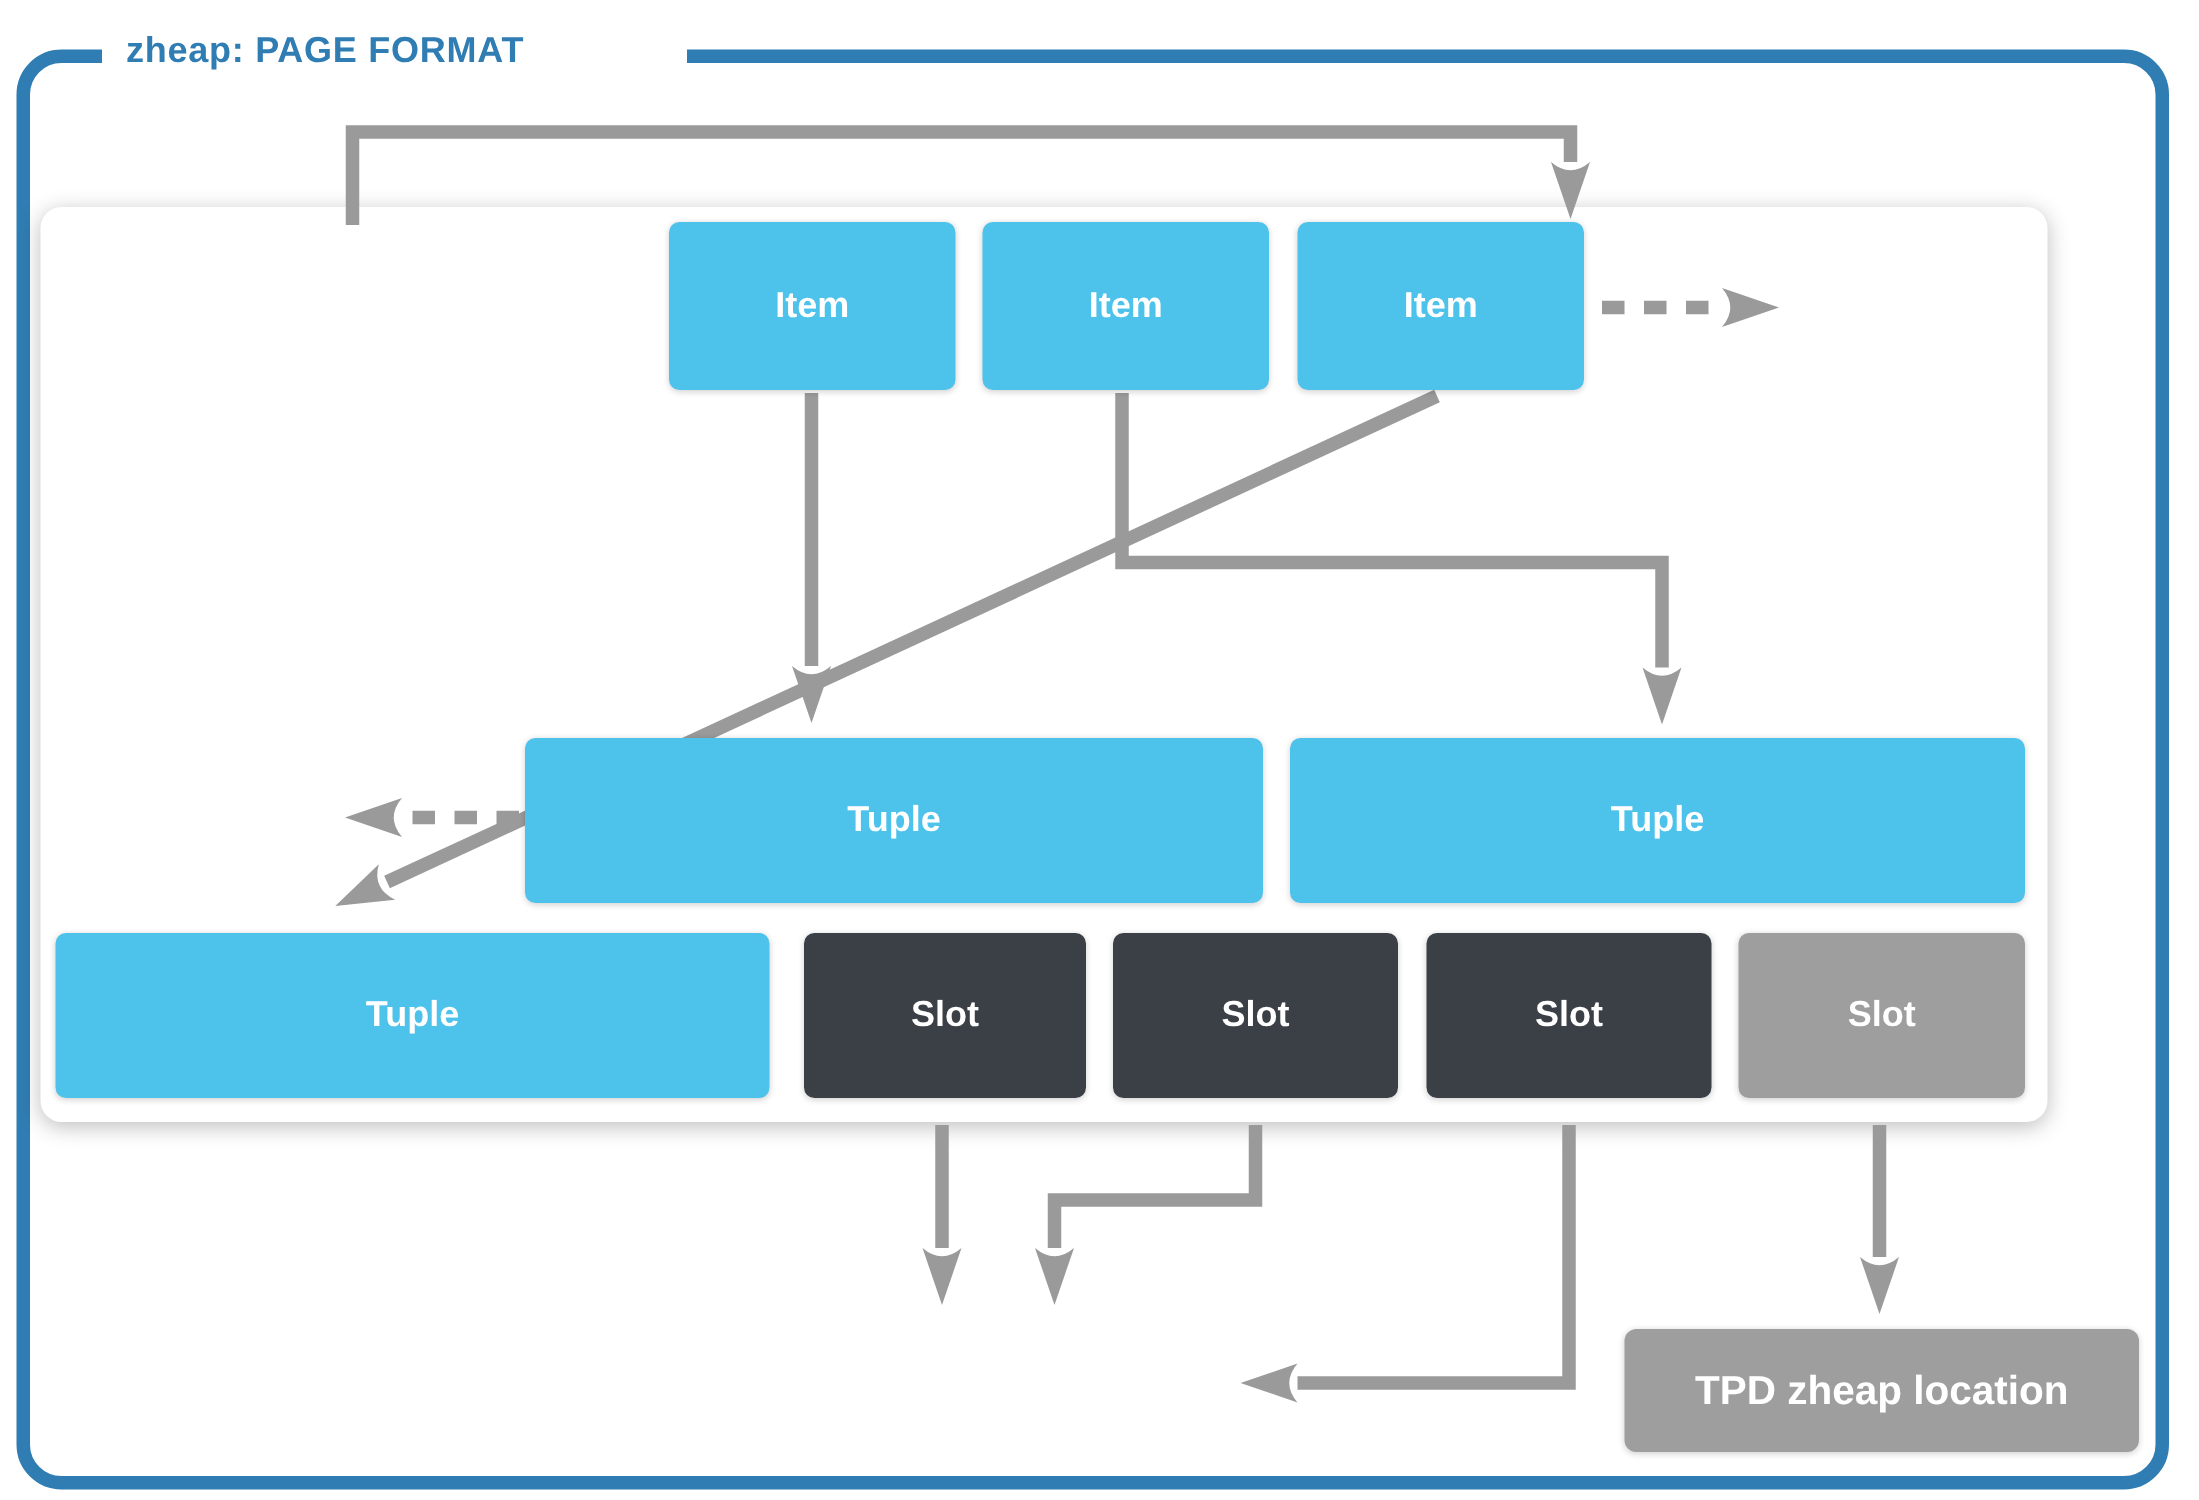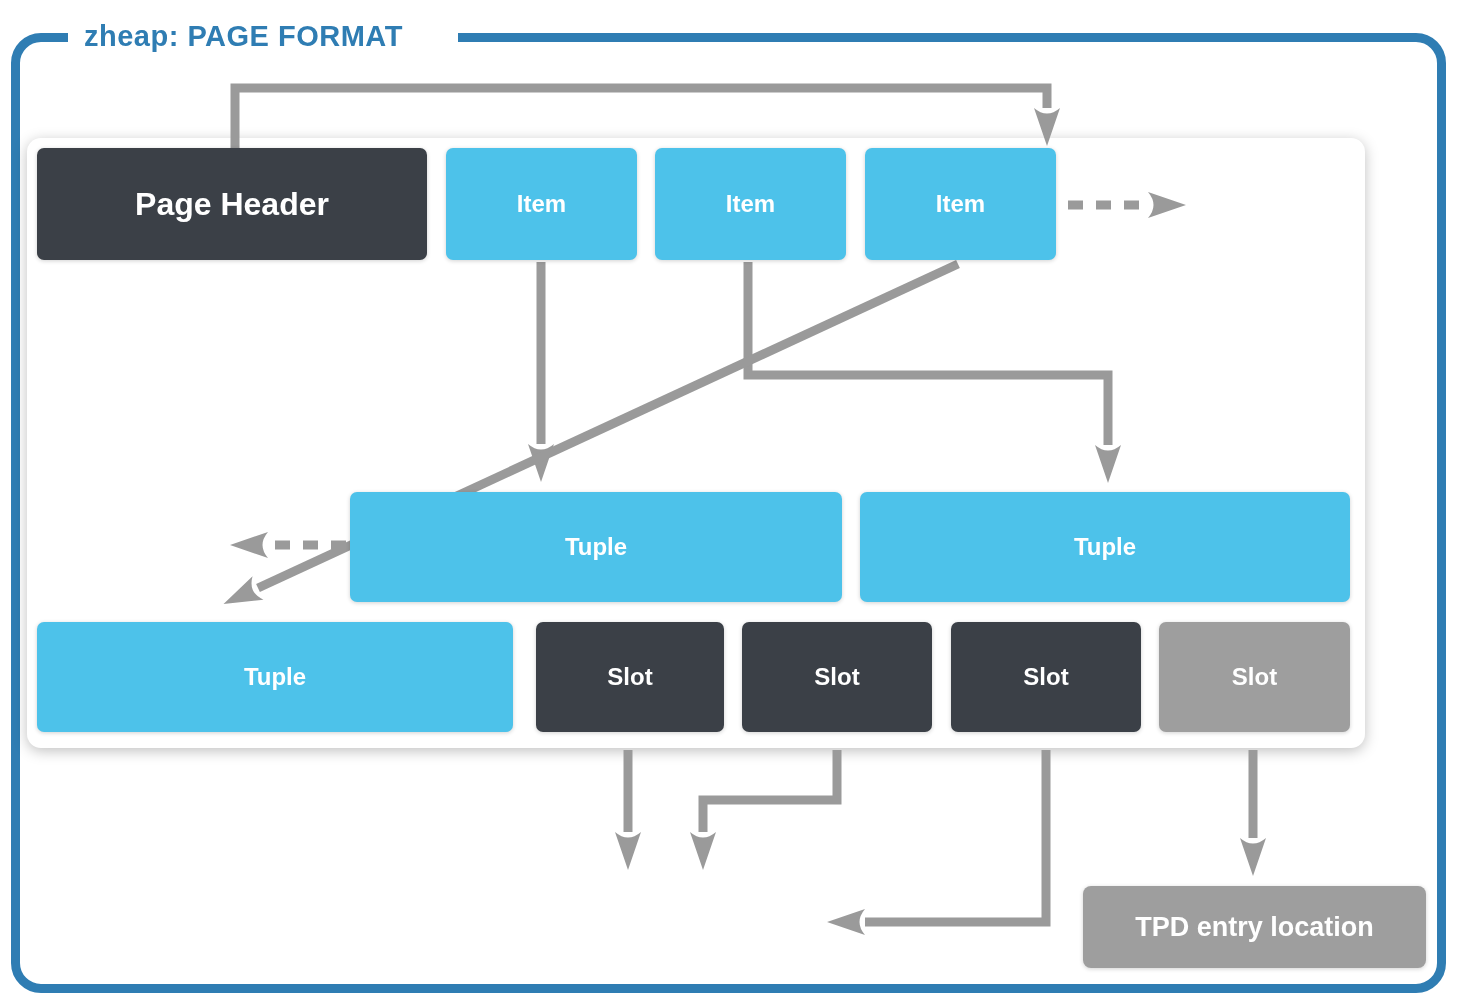--- a/index.html
+++ b/index.html
@@ -23,21 +23,21 @@
   .frame-gap {
     position: absolute;
     left: 68px; top: 28px;
     width: 390px; height: 20px;
     background: #ffffff;
     z-index: 1;
   }
   .diagram-title {
     position: absolute;
     left: 84px; top: 20px;
-    font-size: 29px;
+    font-size: 24px;
     font-weight: bold;
     letter-spacing: 0.5px;
     color: #2f7db3;
     z-index: 3;
     white-space: nowrap;
   }
   
   .page-card {
     position: absolute;
     left: 27px; top: 138px;
@@ -105,23 +105,20 @@
       <path d="M958,264 L258,588" marker-end="url(#ah)"></path>
       <path d="M1068,205 L1148,205" stroke-dasharray="15 13" marker-end="url(#ah)"></path>
       <path d="M346,545 L268,545" stroke-dasharray="15 13" marker-end="url(#ah)"></path>
       <path d="M628,750 L628,832" marker-end="url(#ah)"></path>
       <path d="M837,750 L837,800 L703,800 L703,832" marker-end="url(#ah)"></path>
       <path d="M1046,750 L1046,922 L865,922" marker-end="url(#ah)"></path>
       <path d="M1253,750 L1253,838" marker-end="url(#ah)"></path>
     </g>
   </svg>
 
-  <div class="box dark page-header">
-    <span>Page Header</span>
-  </div>
 
   <div class="box blue item-1">
     <span>Item</span>
   </div>
   <div class="box blue item-2">
     <span>Item</span>
   </div>
   <div class="box blue item-3">
     <span>Item</span>
   </div>
@@ -143,16 +140,16 @@
     <span>Slot</span>
   </div>
   <div class="box dark slot-3">
     <span>Slot</span>
   </div>
   <div class="box gray slot-4">
     <span>Slot</span>
   </div>
 
   <div class="box gray tpd-entry">
-    <span>TPD entry location</span>
+    <span>TPD zheap location</span>
   </div>
 
 </div>
 
 </body></html>

